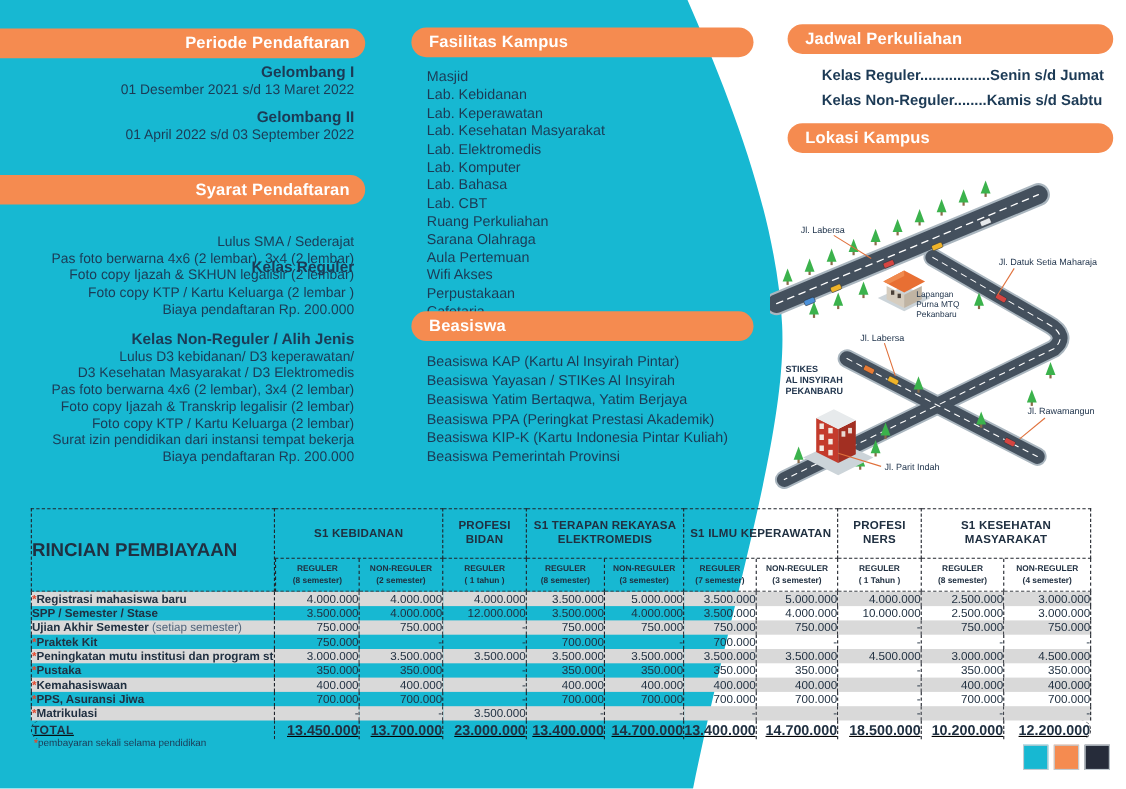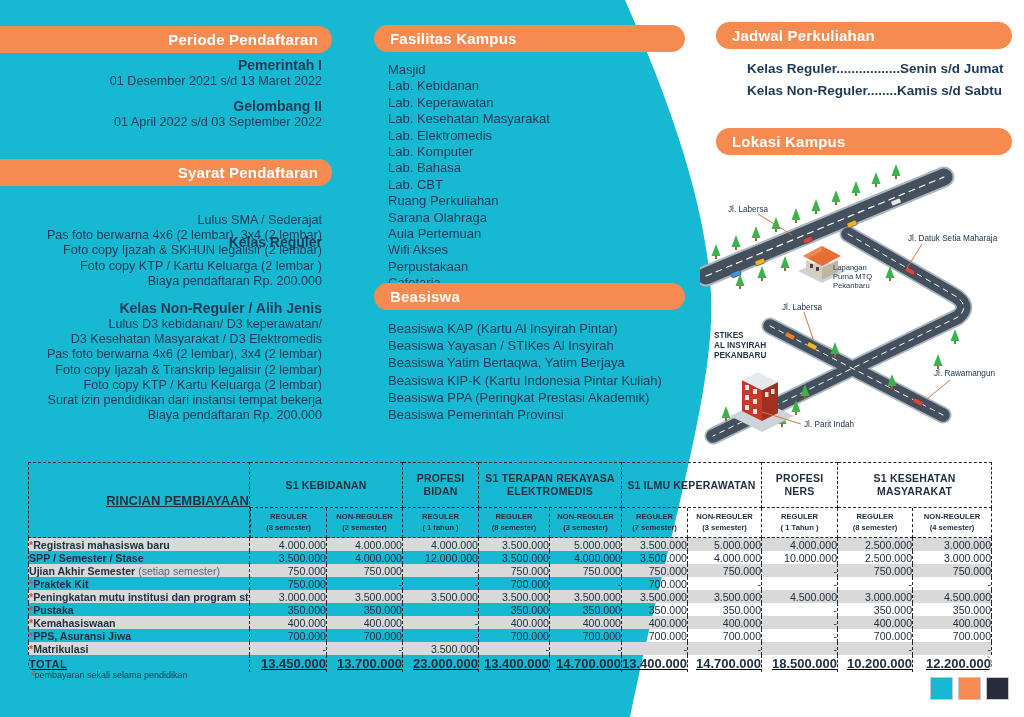--- a/index.html
+++ b/index.html
@@ -24,21 +24,21 @@
   
   #feetable{position:absolute;left:28px;top:462px;width:964px;border-collapse:separate;
             border-spacing:0;table-layout:fixed;}
   #feetable th,#feetable td{border-right:1px dashed #20242c;padding:0;margin:0;
             color:#203041;overflow:hidden;white-space:nowrap;}
   #feetable tr>:first-child{border-left:1px dashed #20242c;}
   #feetable thead tr:first-child>*{border-top:1px dashed #20242c;}
   #feetable thead th{border-bottom:1px dashed #20242c;}
   .grp{font-size:10.5px;font-weight:bold;text-align:center;line-height:1.2;height:44px;
        letter-spacing:.2px;white-space:normal!important;}
-  .rincian{font-size:13px;font-weight:bold;text-align:right;color:#1c2f45;text-decoration:underline;}
+  .rincian{font-size:17px;font-weight:bold;text-align:left;color:#1c2f45;}
   .sub{font-size:7.6px;font-weight:bold;text-align:center;line-height:1.35;height:29px;color:#273a50;}
   tbody tr{height:13px;}
   tbody tr:nth-child(odd) td{background:#d9d9d9;}
   tbody tr.no-stripe td{background:transparent!important;}
   td.lbl{font-size:10.6px;font-weight:bold;padding-left:3px;}
   td.lbl .note{font-weight:normal;color:#51647a;}
   td.lbl .star{color:#e2492e;font-weight:bold;}
   td.val{font-size:10.6px;text-align:right;padding-right:8px;color:#333d4b;}
   tr.row-total{height:17px;text-decoration:underline;}
   tr.row-total td{background:#f58b50!important;color:#fff;font-weight:bold;border-bottom:none;}
@@ -55,21 +55,21 @@
 
 <div id="page">
 
   <svg id="blob" viewBox="0 0 1024 717" aria-hidden="true">
     <path d="M0 0 H625 C662 85 706 195 711 295 C716 392 662 558 630 717 H0 Z" fill="#17b8d2"></path>
   </svg>
 
   <div class="pill pill-left" style="top:26px;">
     <span>Periode Pendaftaran</span>
   </div>
-  <div class="abs rtxt h-bold" style="top:57px;width:330px;padding-right:8px;box-sizing:border-box;right:694px;left:0;">Pemerintah I</div>
+  <div class="abs rtxt h-bold" style="top:57px;width:330px;padding-right:8px;box-sizing:border-box;right:694px;left:0;">Gelombang I</div>
   <div class="abs body-line" style="top:74px;left:0;width:330px;text-align:right;padding-right:8px;box-sizing:border-box;">01 Desember 2021 s/d 13 Maret 2022</div>
   <div class="abs h-bold" style="top:98px;left:0;width:330px;text-align:right;padding-right:8px;box-sizing:border-box;">Gelombang II</div>
   <div class="abs body-line" style="top:115px;left:0;width:330px;text-align:right;padding-right:8px;box-sizing:border-box;">01 April 2022 s/d 03 September 2022</div>
 
   <div class="pill pill-left" style="top:159px;">
     <span>Syarat Pendaftaran</span>
   </div>
   <div class="abs h-bold" style="top:196px;left:0;width:330px;text-align:right;padding-right:8px;box-sizing:border-box;margin-top:38px;">Kelas Reguler</div>
   <div class="abs" style="top:213px;left:0;width:330px;text-align:right;padding-right:8px;box-sizing:border-box;">
     <div class="body-line">Lulus SMA / Sederajat</div>
@@ -109,34 +109,34 @@
       <div class="fac-line">Cafetaria</div>
   </div>
 
   <div class="pill pill-mid" style="top:283px;">
     <span>Beasiswa</span>
   </div>
   <div class="list-col" style="top:320px;">
     <div class="bea-line">Beasiswa KAP (Kartu Al Insyirah Pintar)</div>
       <div class="bea-line">Beasiswa Yayasan / STIKes Al Insyirah</div>
       <div class="bea-line">Beasiswa Yatim Bertaqwa, Yatim Berjaya</div>
+      <div class="bea-line">Beasiswa PPA (Peringkat Prestasi Akademik)</div>
       <div class="bea-line">Beasiswa KIP-K (Kartu Indonesia Pintar Kuliah)</div>
-      <div class="bea-line">Beasiswa PPA (Peringkat Prestasi Akademik)</div>
       <div class="bea-line">Beasiswa Pemerintah Provinsi</div>
   </div>
 
   <div class="pill pill-right" style="top:22px;">
     <span>Jadwal Perkuliahan</span>
   </div>
   <div class="abs" style="left:731px;top:58px;margin-left:16px;">
     <div class="sched-line">Kelas Reguler.................Senin s/d Jumat</div>
       <div class="sched-line">Kelas Non-Reguler........Kamis s/d Sabtu</div>
   </div>
 
-  <div class="pill pill-right" style="top:128px;">
+  <div class="pill pill-right" style="top:112px;">
     <span>Lokasi Kampus</span>
   </div>
 
   <svg class="abs" style="left:700px;top:158px;" width="324" height="300" viewBox="0 0 324 300">
     <defs>
       <g id="tree">
         <rect x="-1" y="-3" width="2" height="4" fill="#8a6b49"></rect>
         <polygon points="-4.5,-2 0,-14 4.5,-2" fill="#3bb24c"></polygon>
       </g>
       <g id="car">

